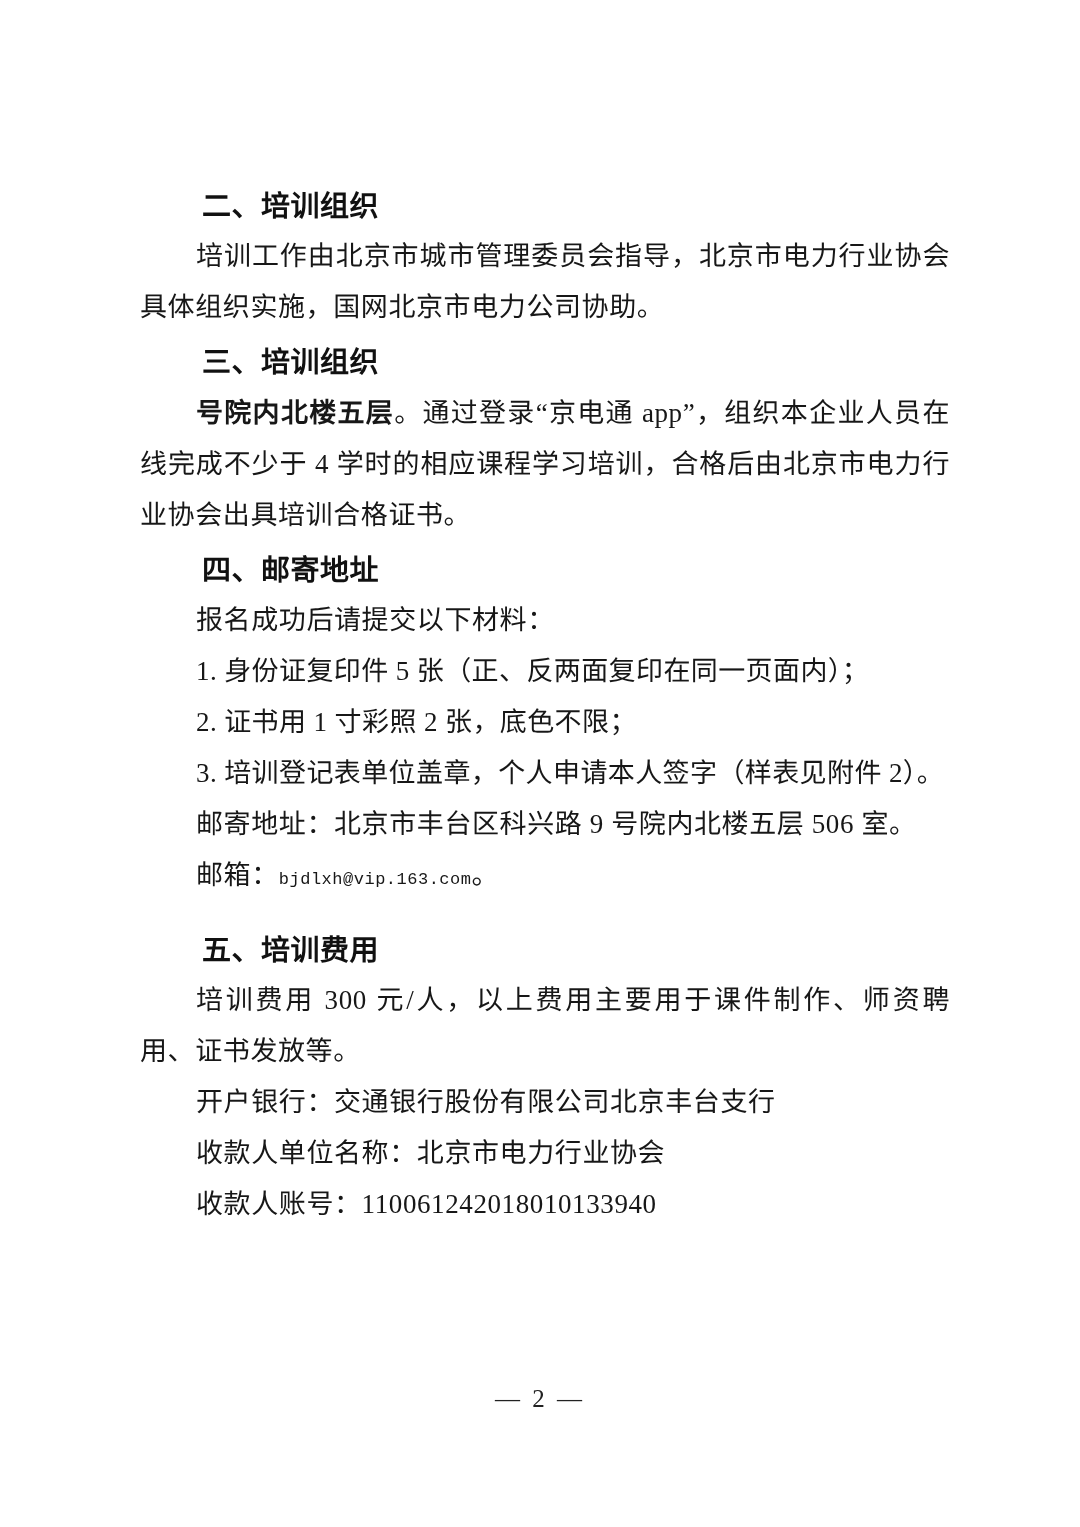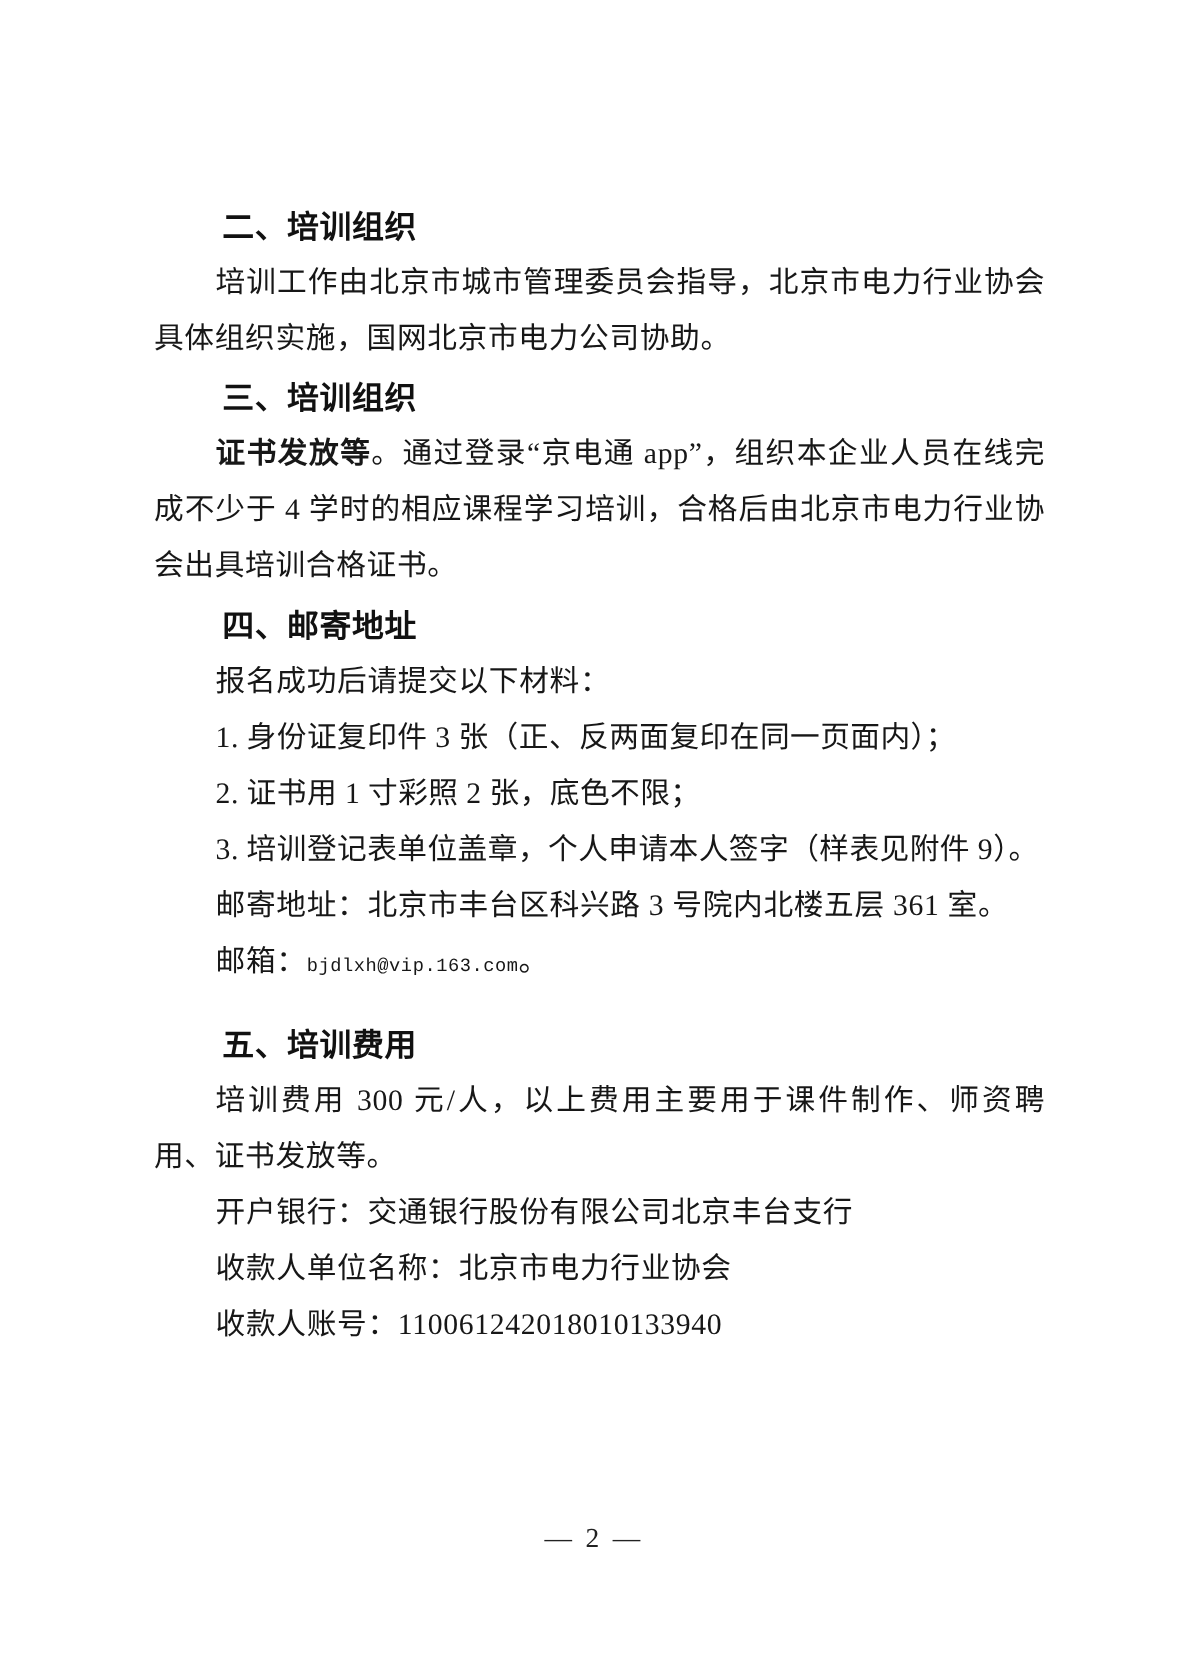--- a/index.html
+++ b/index.html
@@ -83,30 +83,30 @@
 
 <div class="page">
   <div class="doc-body">
 
     <h2 class="section-heading">二、培训组织</h2>
     <p class="para">培训工作由北京市城市管理委员会指导，北京市电力行业协会具体组织实施，国网北京市电力公司协助。</p>
 
     <div class="spacer-sm"></div>
 
     <h2 class="section-heading">三、培训组织</h2>
-    <p class="para"><span class="em-bold">证书发放等</span><span>。通过登录“京电通 app”，组织本企业人员在线完成不少于 4 学时的相应课程学习培训，合格后由北京市电力行业协会出具培训合格证书。</span></p>
+    <p class="para"><span class="em-bold">号院内北楼五层</span><span>。通过登录“京电通 app”，组织本企业人员在线完成不少于 4 学时的相应课程学习培训，合格后由北京市电力行业协会出具培训合格证书。</span></p>
 
     <div class="spacer-sm"></div>
 
     <h2 class="section-heading">四、邮寄地址</h2>
     <p class="para">报名成功后请提交以下材料：</p>
-    <p class="para list-item">1. 身份证复印件 3 张（正、反两面复印在同一页面内）；</p>
+    <p class="para list-item">1. 身份证复印件 5 张（正、反两面复印在同一页面内）；</p>
     <p class="para list-item">2. 证书用 1 寸彩照 2 张，底色不限；</p>
-    <p class="para list-item">3. 培训登记表单位盖章，个人申请本人签字（样表见附件 9）。</p>
-    <p class="para">邮寄地址：北京市丰台区科兴路 3 号院内北楼五层 361 室。</p>
+    <p class="para list-item">3. 培训登记表单位盖章，个人申请本人签字（样表见附件 2）。</p>
+    <p class="para">邮寄地址：北京市丰台区科兴路 9 号院内北楼五层 506 室。</p>
     <p class="para"><span>邮箱：</span><span class="mono-mail">bjdlxh@vip.163.com</span><span>。</span></p>
 
     <div class="spacer-md"></div>
 
     <h2 class="section-heading tight">五、培训费用</h2>
     <p class="para">培训费用 300 元/人，以上费用主要用于课件制作、师资聘用、证书发放等。</p>
     <p class="para">开户银行：交通银行股份有限公司北京丰台支行</p>
     <p class="para">收款人单位名称：北京市电力行业协会</p>
     <p class="para">收款人账号：110061242018010133940</p>
 

